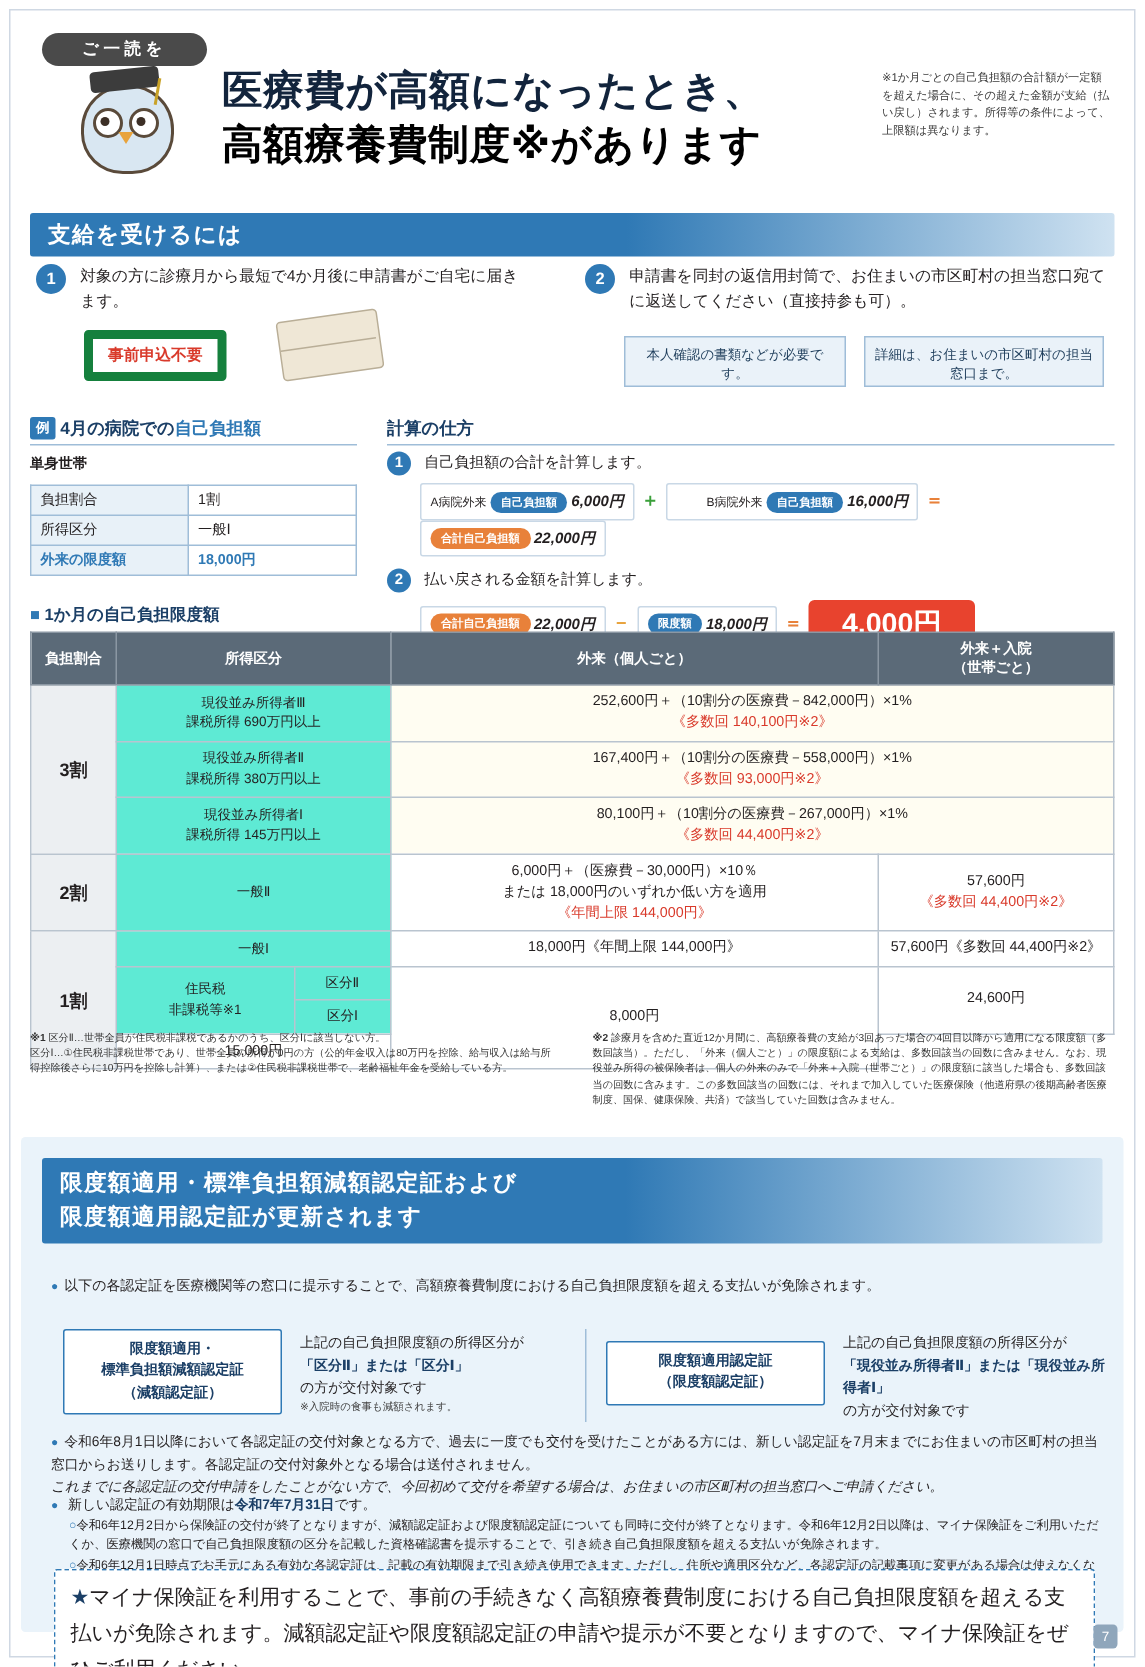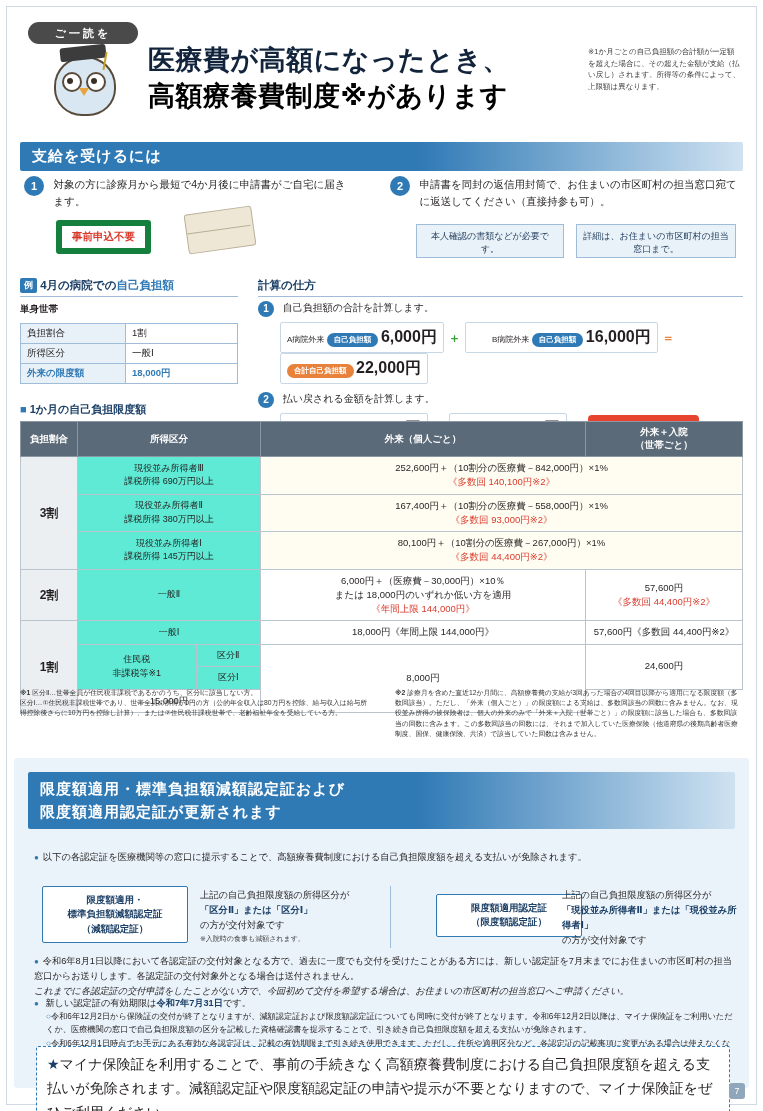--- a/index.html
+++ b/index.html
@@ -143,21 +143,21 @@
   .pill{
     display:inline-block;border-radius:10px;padding:2px 7px;font-size:9px;
     color:#fff;font-weight:bold;vertical-align:middle;
   }
   .pill.blue{background:#2f79b5;}
   .pill.orange{background:#e8813a;}
   .opsym{display:inline-block;width:16px;text-align:center;font-weight:bold;font-size:12px;}
   .op-plus{color:#3aa03a;}
   .op-eq{color:#e8813a;}
   .op-minus{color:#e8a33d;}
-  .amt{font-size:16px;font-weight:bold;}
+  .amt{font-size:10px;font-weight:bold;font-style:italic;}
   .answer{
     display:inline-block;background:#e8432e;color:#fff;font-size:19px;font-weight:bold;
     padding:3px 22px;border-radius:4px;vertical-align:middle;
   }
   .framebox{
     border:1px solid #c9d8e6;background:#fff;padding:4px 6px;display:inline-block;
     border-radius:2px;
   }
 
   
@@ -460,21 +460,21 @@
         <span>標準負担額減額認定証</span><br>
         <span>（減額認定証）</span>
       </div>
       <div class="certtext" style="left:162px;top:2px;width:170px;">
         <div>上記の自己負担限度額の所得区分が</div>
         <div style="font-weight:bold;color:#1b3f66;">「区分Ⅱ」または「区分Ⅰ」</div>
         <div>の方が交付対象です</div>
         <div class="subnote">※入院時の食事も減額されます。</div>
       </div>
       <div class="divider-v" style="left:352px;"></div>
-      <div class="certbox" style="left:366px;top:8px;margin-left:32px;">
+      <div class="certbox" style="left:366px;top:8px;">
         <span>限度額適用認定証</span><br>
         <span>（限度額認定証）</span>
       </div>
       <div class="certtext" style="left:524px;top:2px;width:178px;">
         <div>上記の自己負担限度額の所得区分が</div>
         <div style="font-weight:bold;color:#1b3f66;">「現役並み所得者Ⅱ」または「現役並み所得者Ⅰ」</div>
         <div>の方が交付対象です</div>
       </div>
     </div>
 

